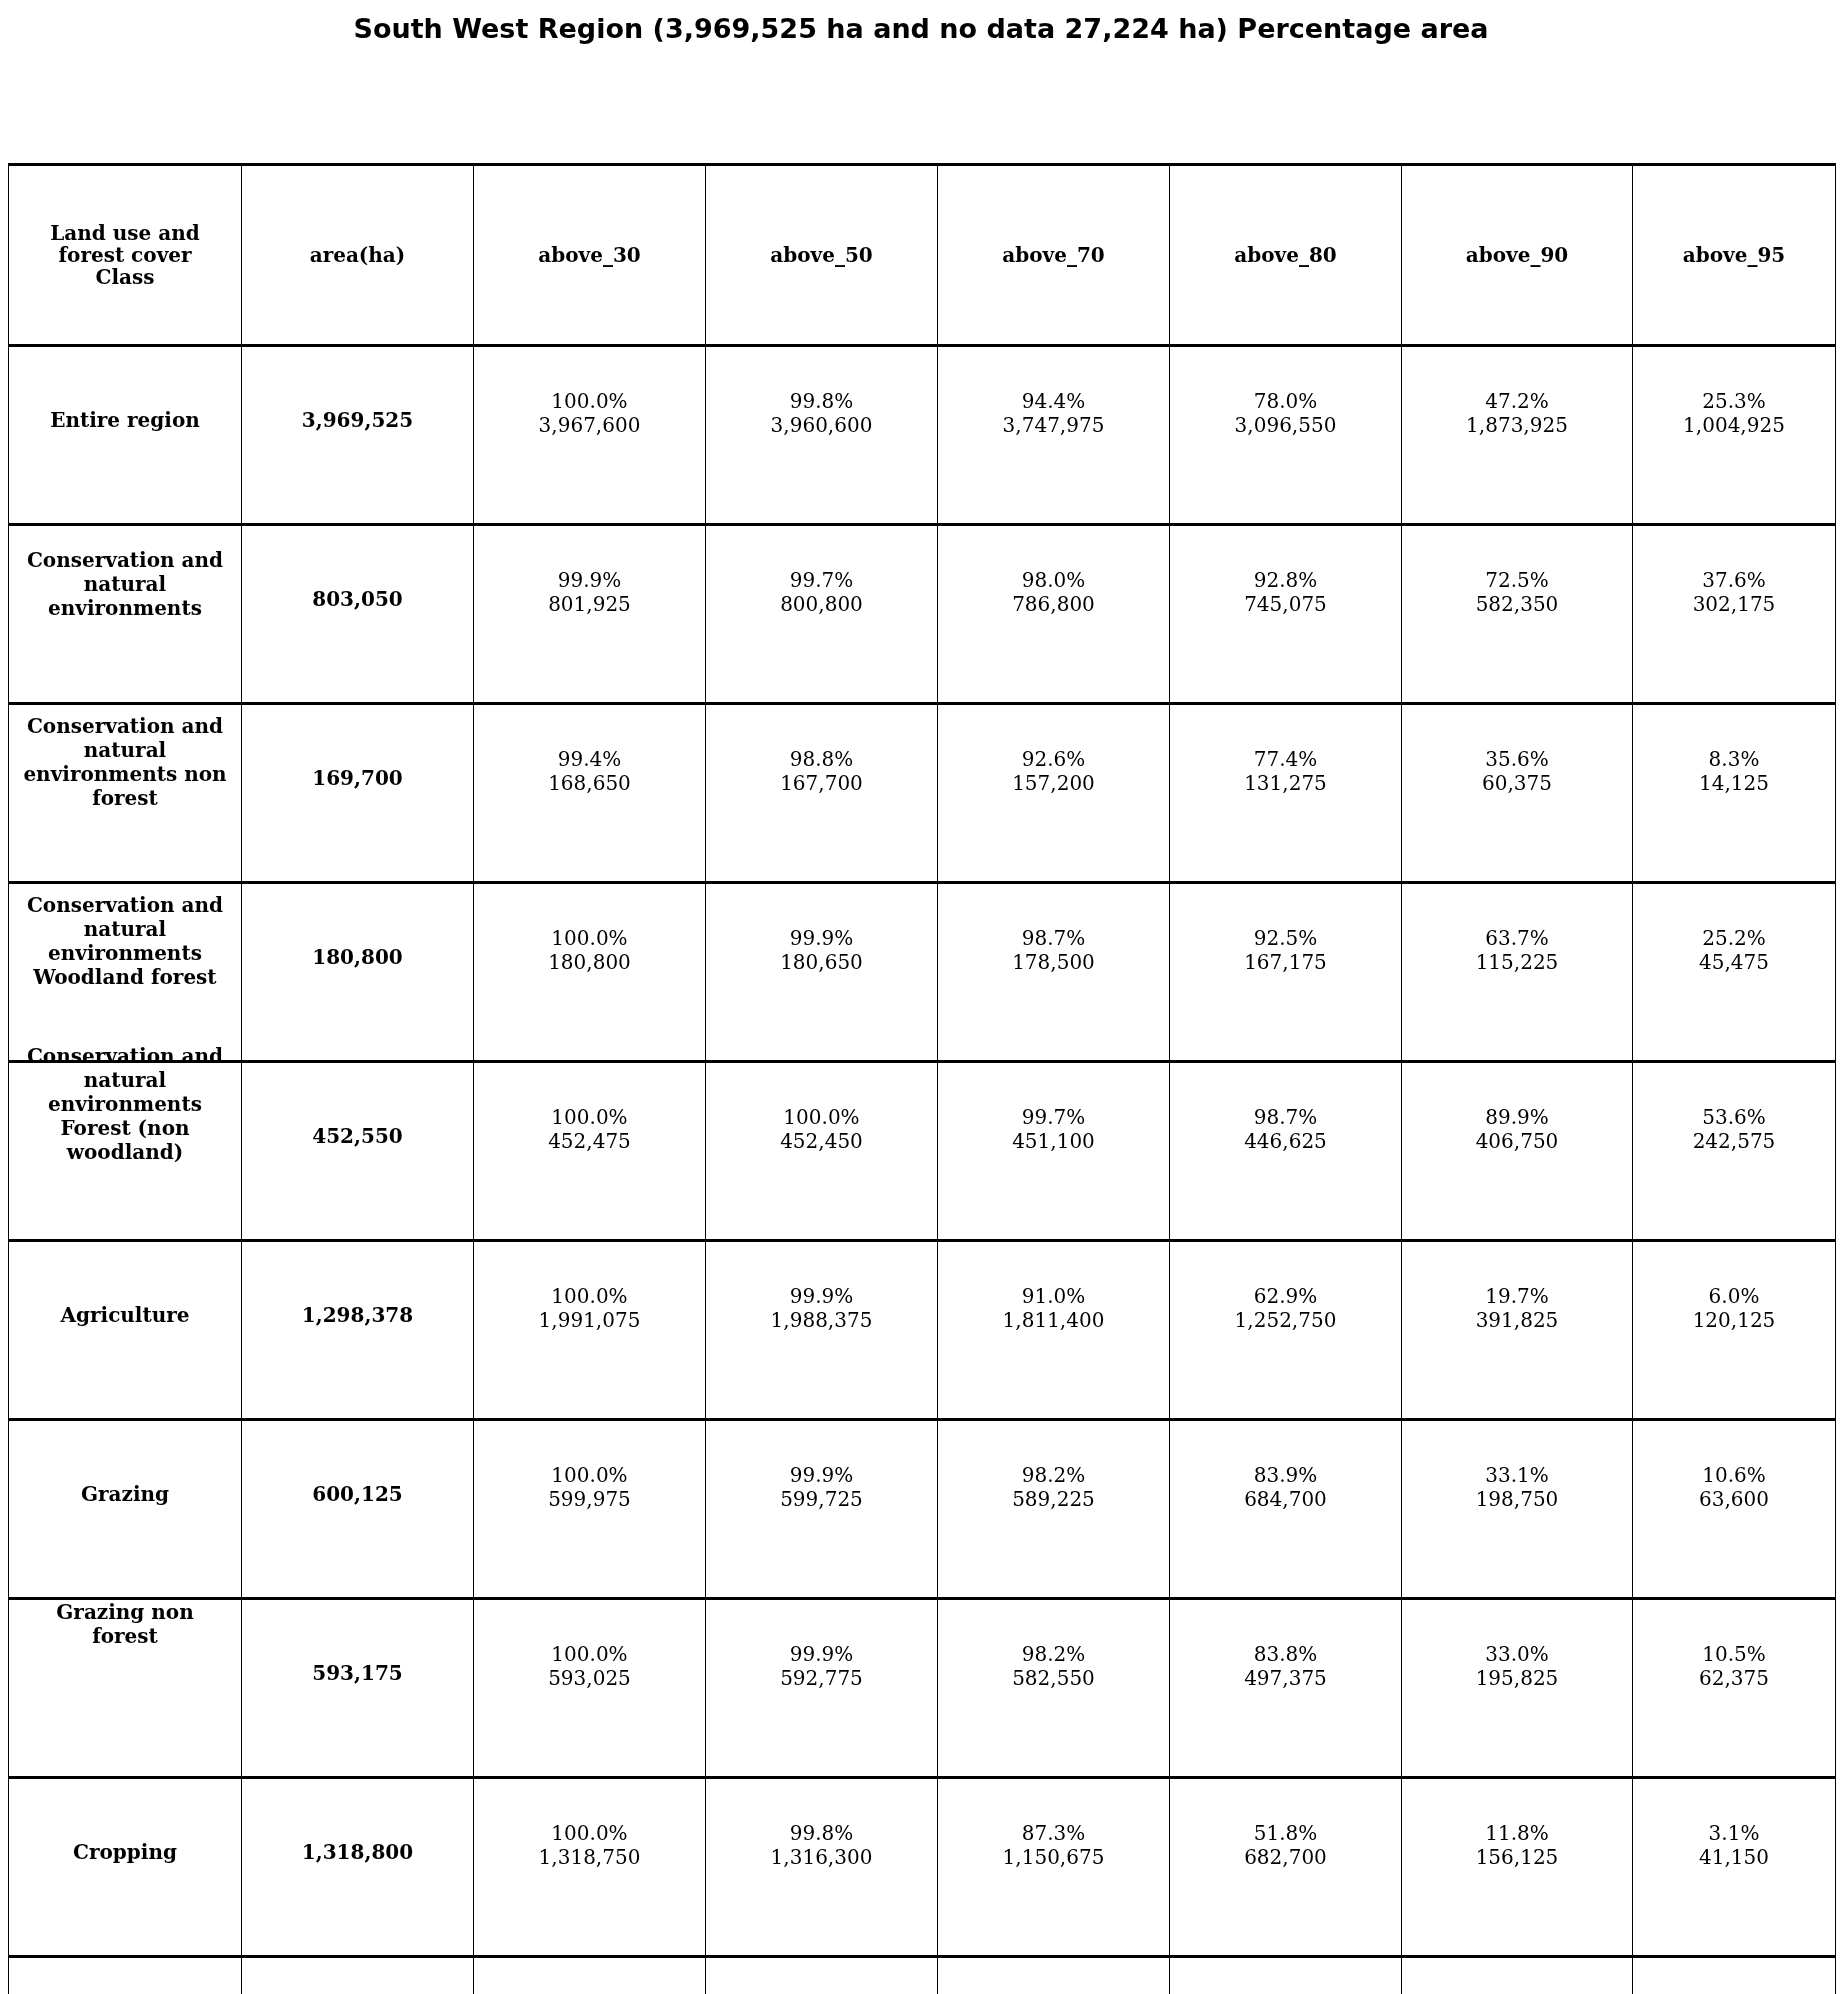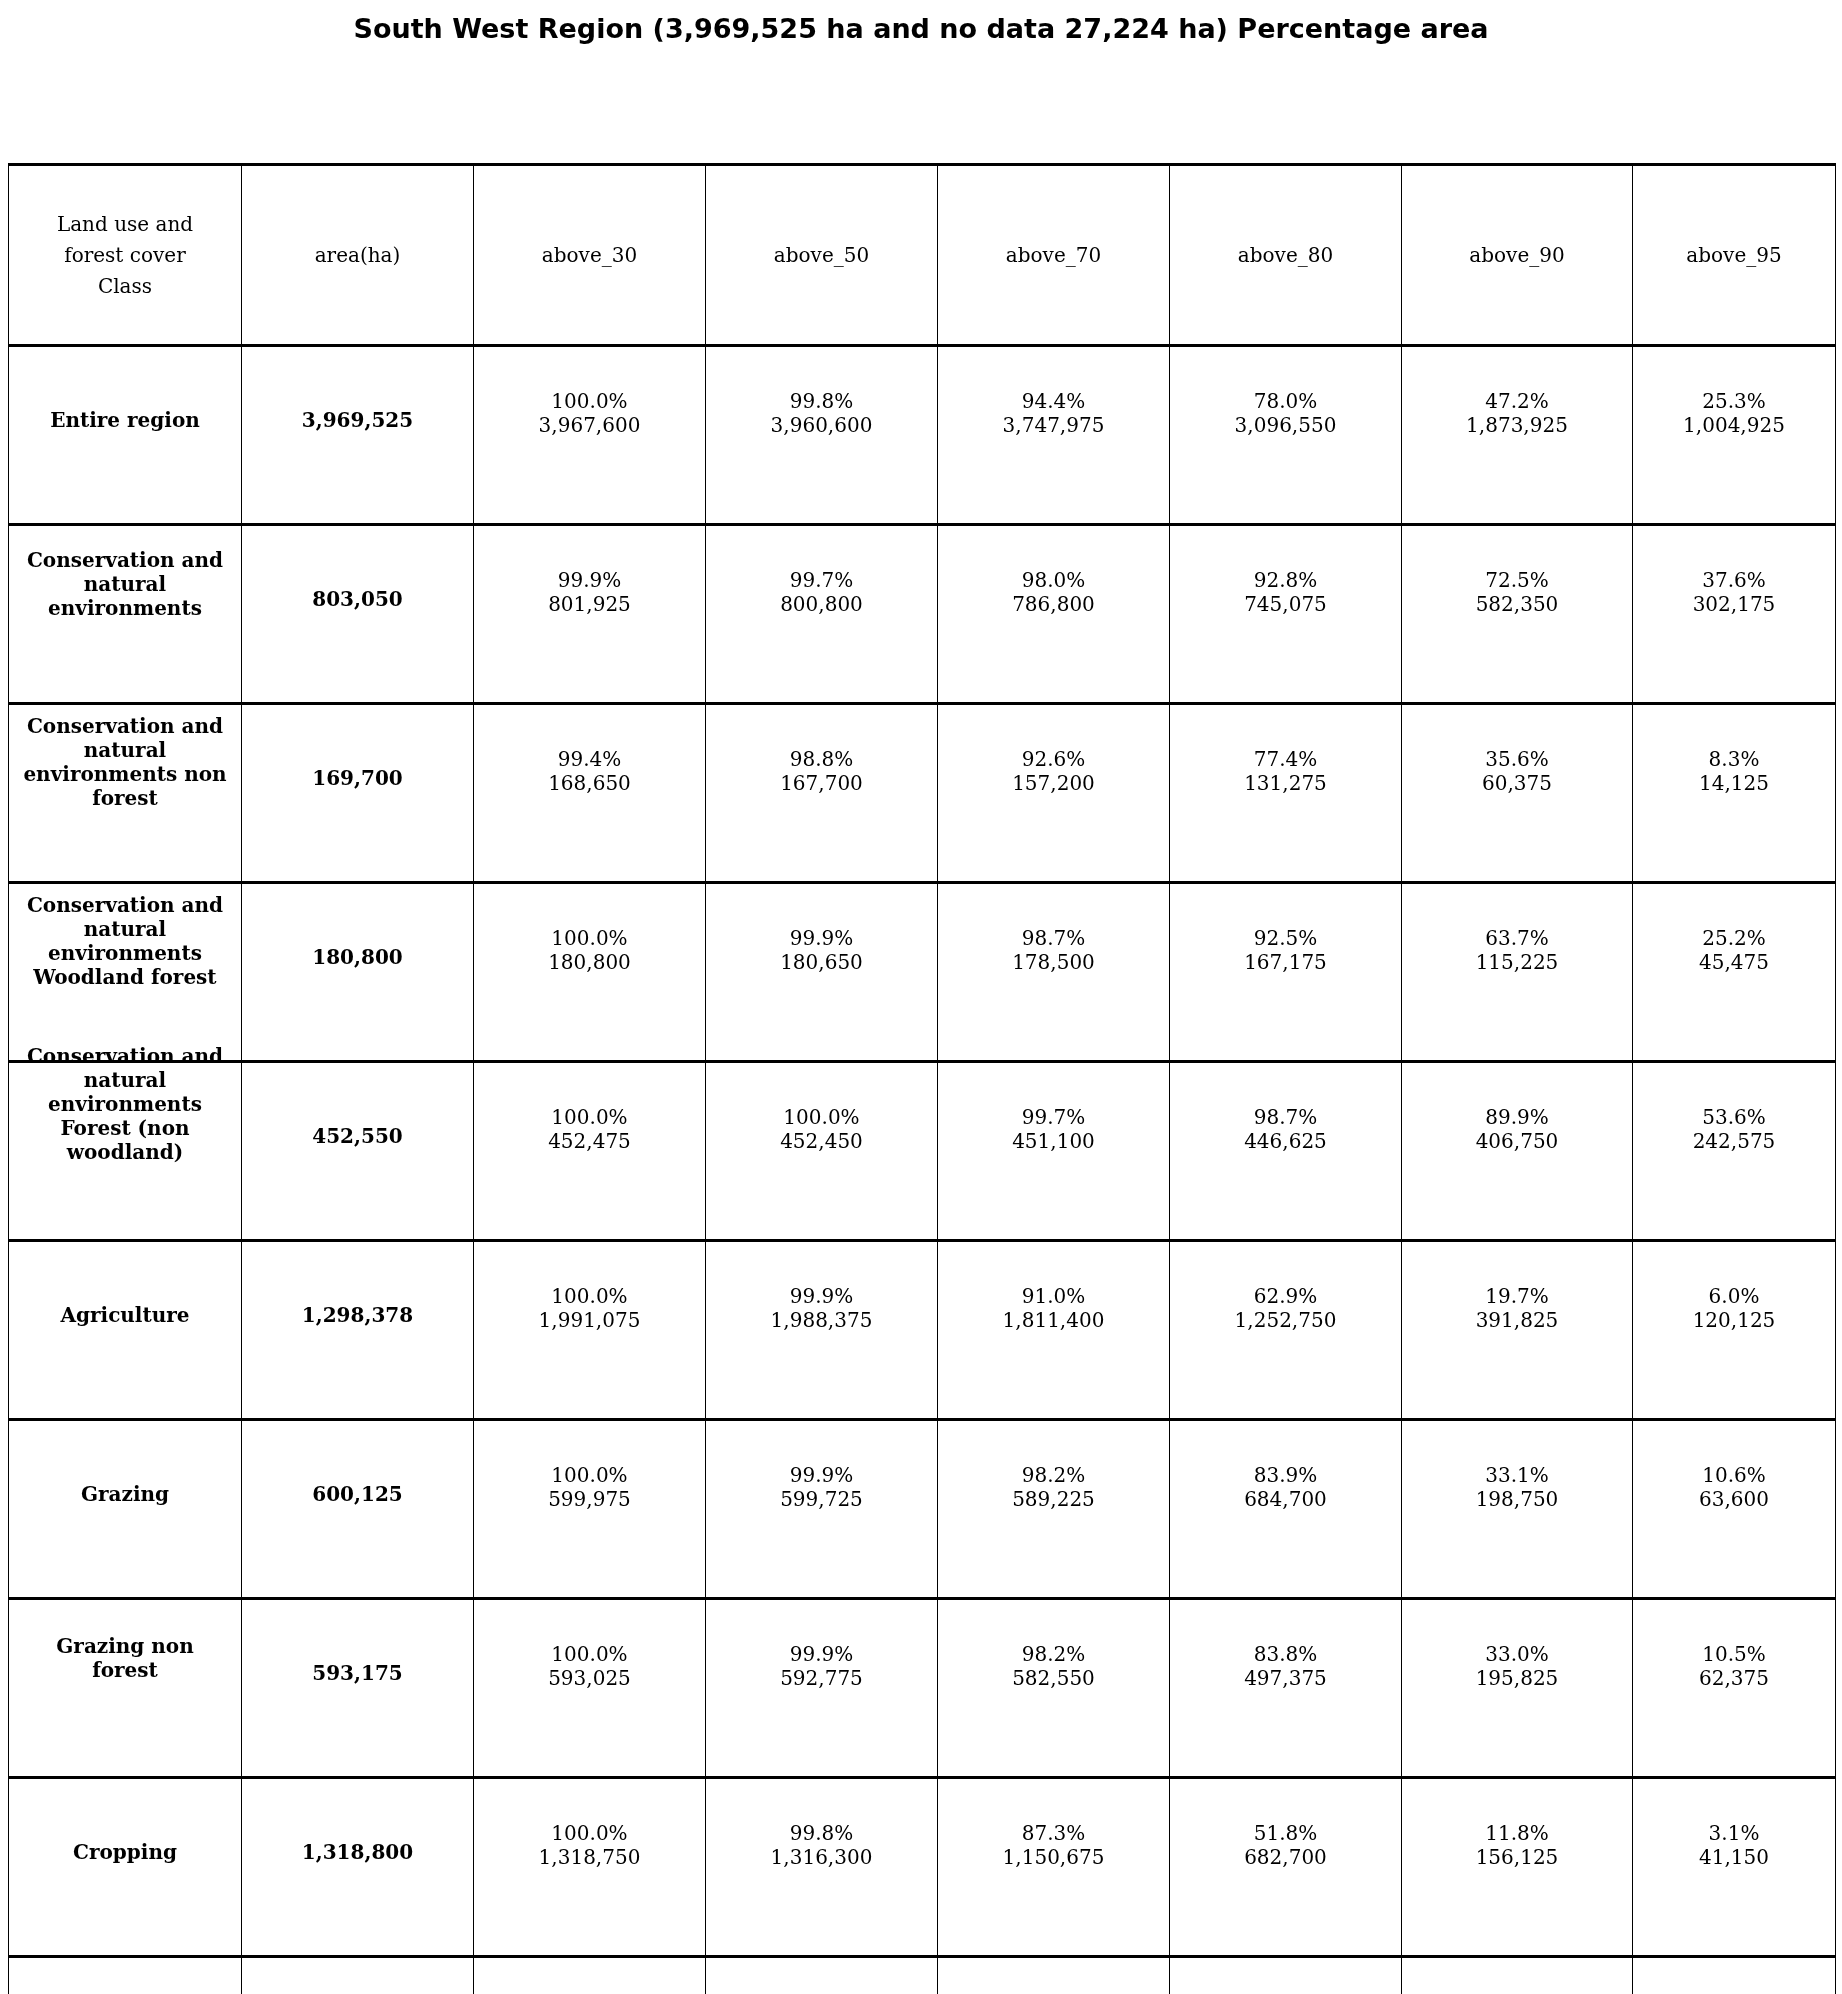--- a/index.html
+++ b/index.html
@@ -15,21 +15,21 @@
   table.data-table{position:absolute;left:8px;top:163px;width:1827px;
                    border-collapse:collapse;table-layout:fixed;}
   col.c0{width:233px}col.c1{width:232px}col.c2{width:232px}col.c3{width:232px}
   col.c4{width:232px}col.c5{width:232px}col.c6{width:231px}col.c7{width:203px}
   th,td{border:1.6px solid #000;border-top-width:3.6px;border-bottom-width:3.6px;
         padding:0;margin:0;vertical-align:middle;}
   th{height:178px;}
   td{height:176px;}
   .vbox{height:100%;display:flex;flex-direction:column;align-items:center;
         justify-content:center;text-align:center;}
-  .hdr{white-space:pre-line;font-weight:normal;font-size:20px;line-height:31px;}
+  .hdr{white-space:pre-line;font-weight:bold;font-size:20px;line-height:22px;}
   .lbl{white-space:pre-line;font-weight:bold;font-size:20px;line-height:24px;
        transform:translateY(-15px);}
   .single{font-size:20px;line-height:24px;transform:translateY(-15px);font-weight:bold;}
   .pair{transform:translateY(-22px);}
   .pair span{display:block;font-size:20px;line-height:24px;}
 </style>
 </head>
 <body>
 
 <div class="page">
@@ -524,21 +524,21 @@
               <div class="pair">
                 <span>10.6%</span>
                 <span>63,600</span>
               </div>
             </div>
           </td>
         </tr>
         <tr>
           <td>
             <div class="vbox" style="justify-content: flex-start;">
-              <span class="lbl" style="transform: none; margin-top: 34px;">Grazing non
+              <span class="lbl" style="transform: none; ">Grazing non
 forest</span>
             </div>
           </td>
           <td>
             <div class="vbox">
               <span class="single">593,175</span>
             </div>
           </td>
           <td>
             <div class="vbox">

